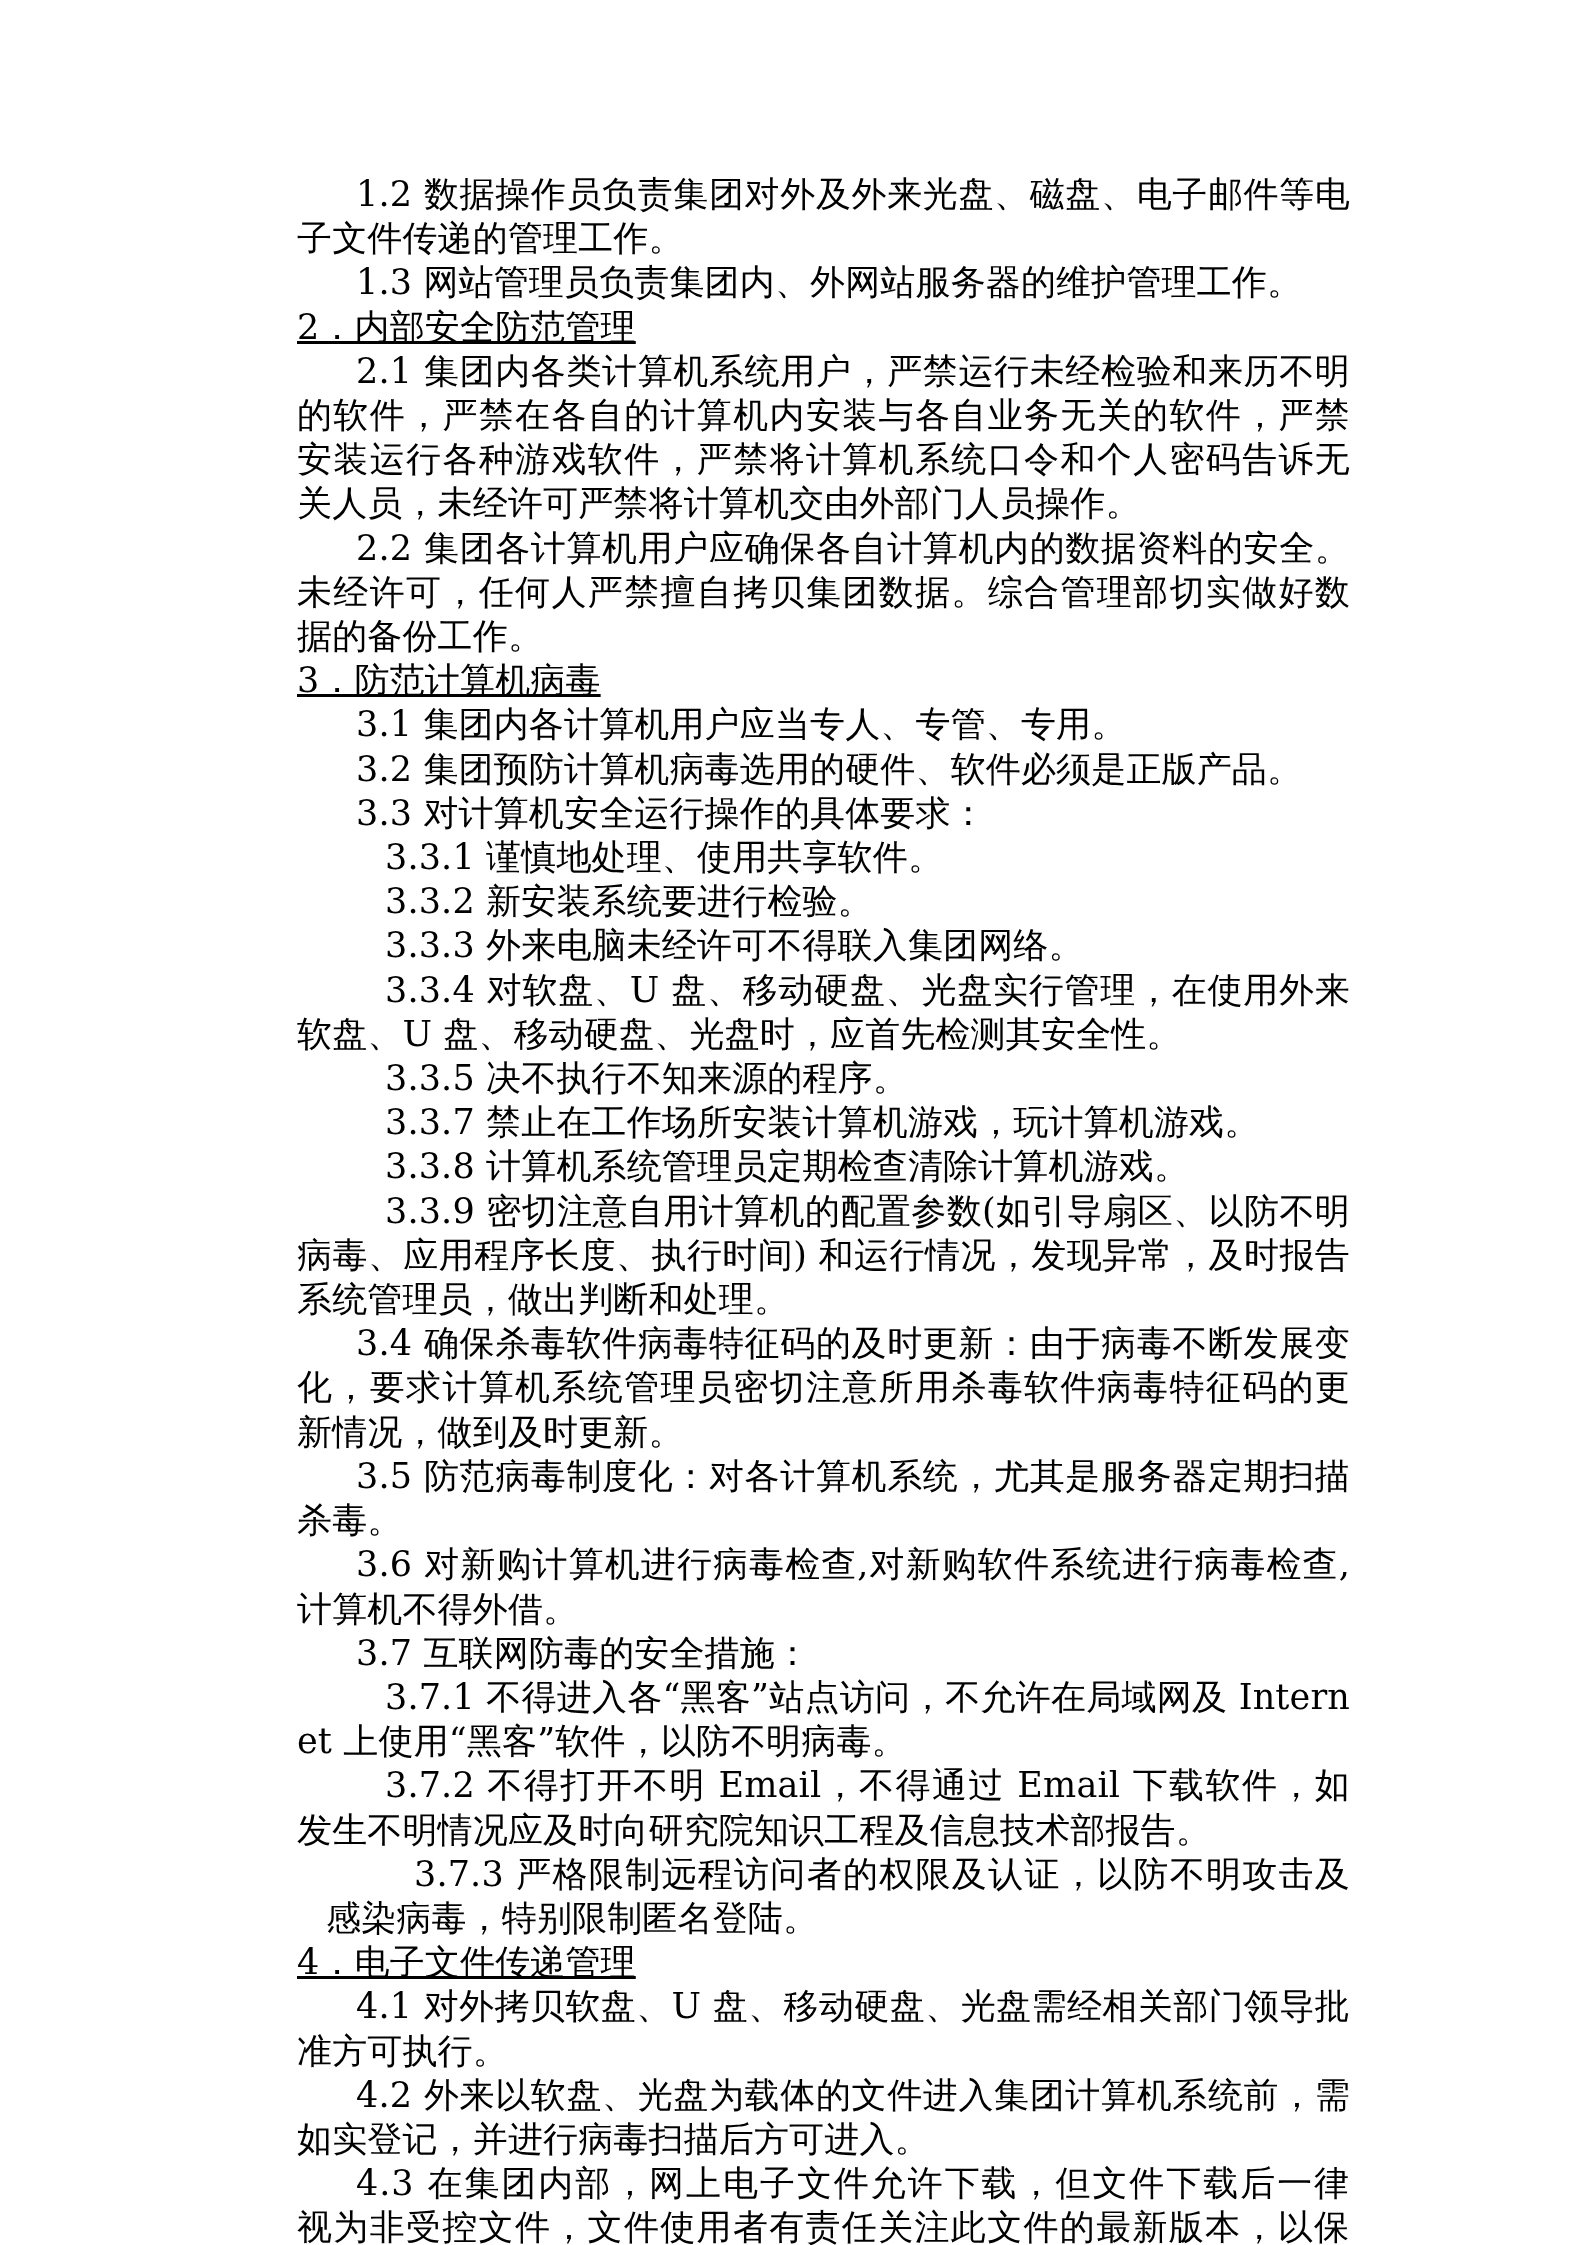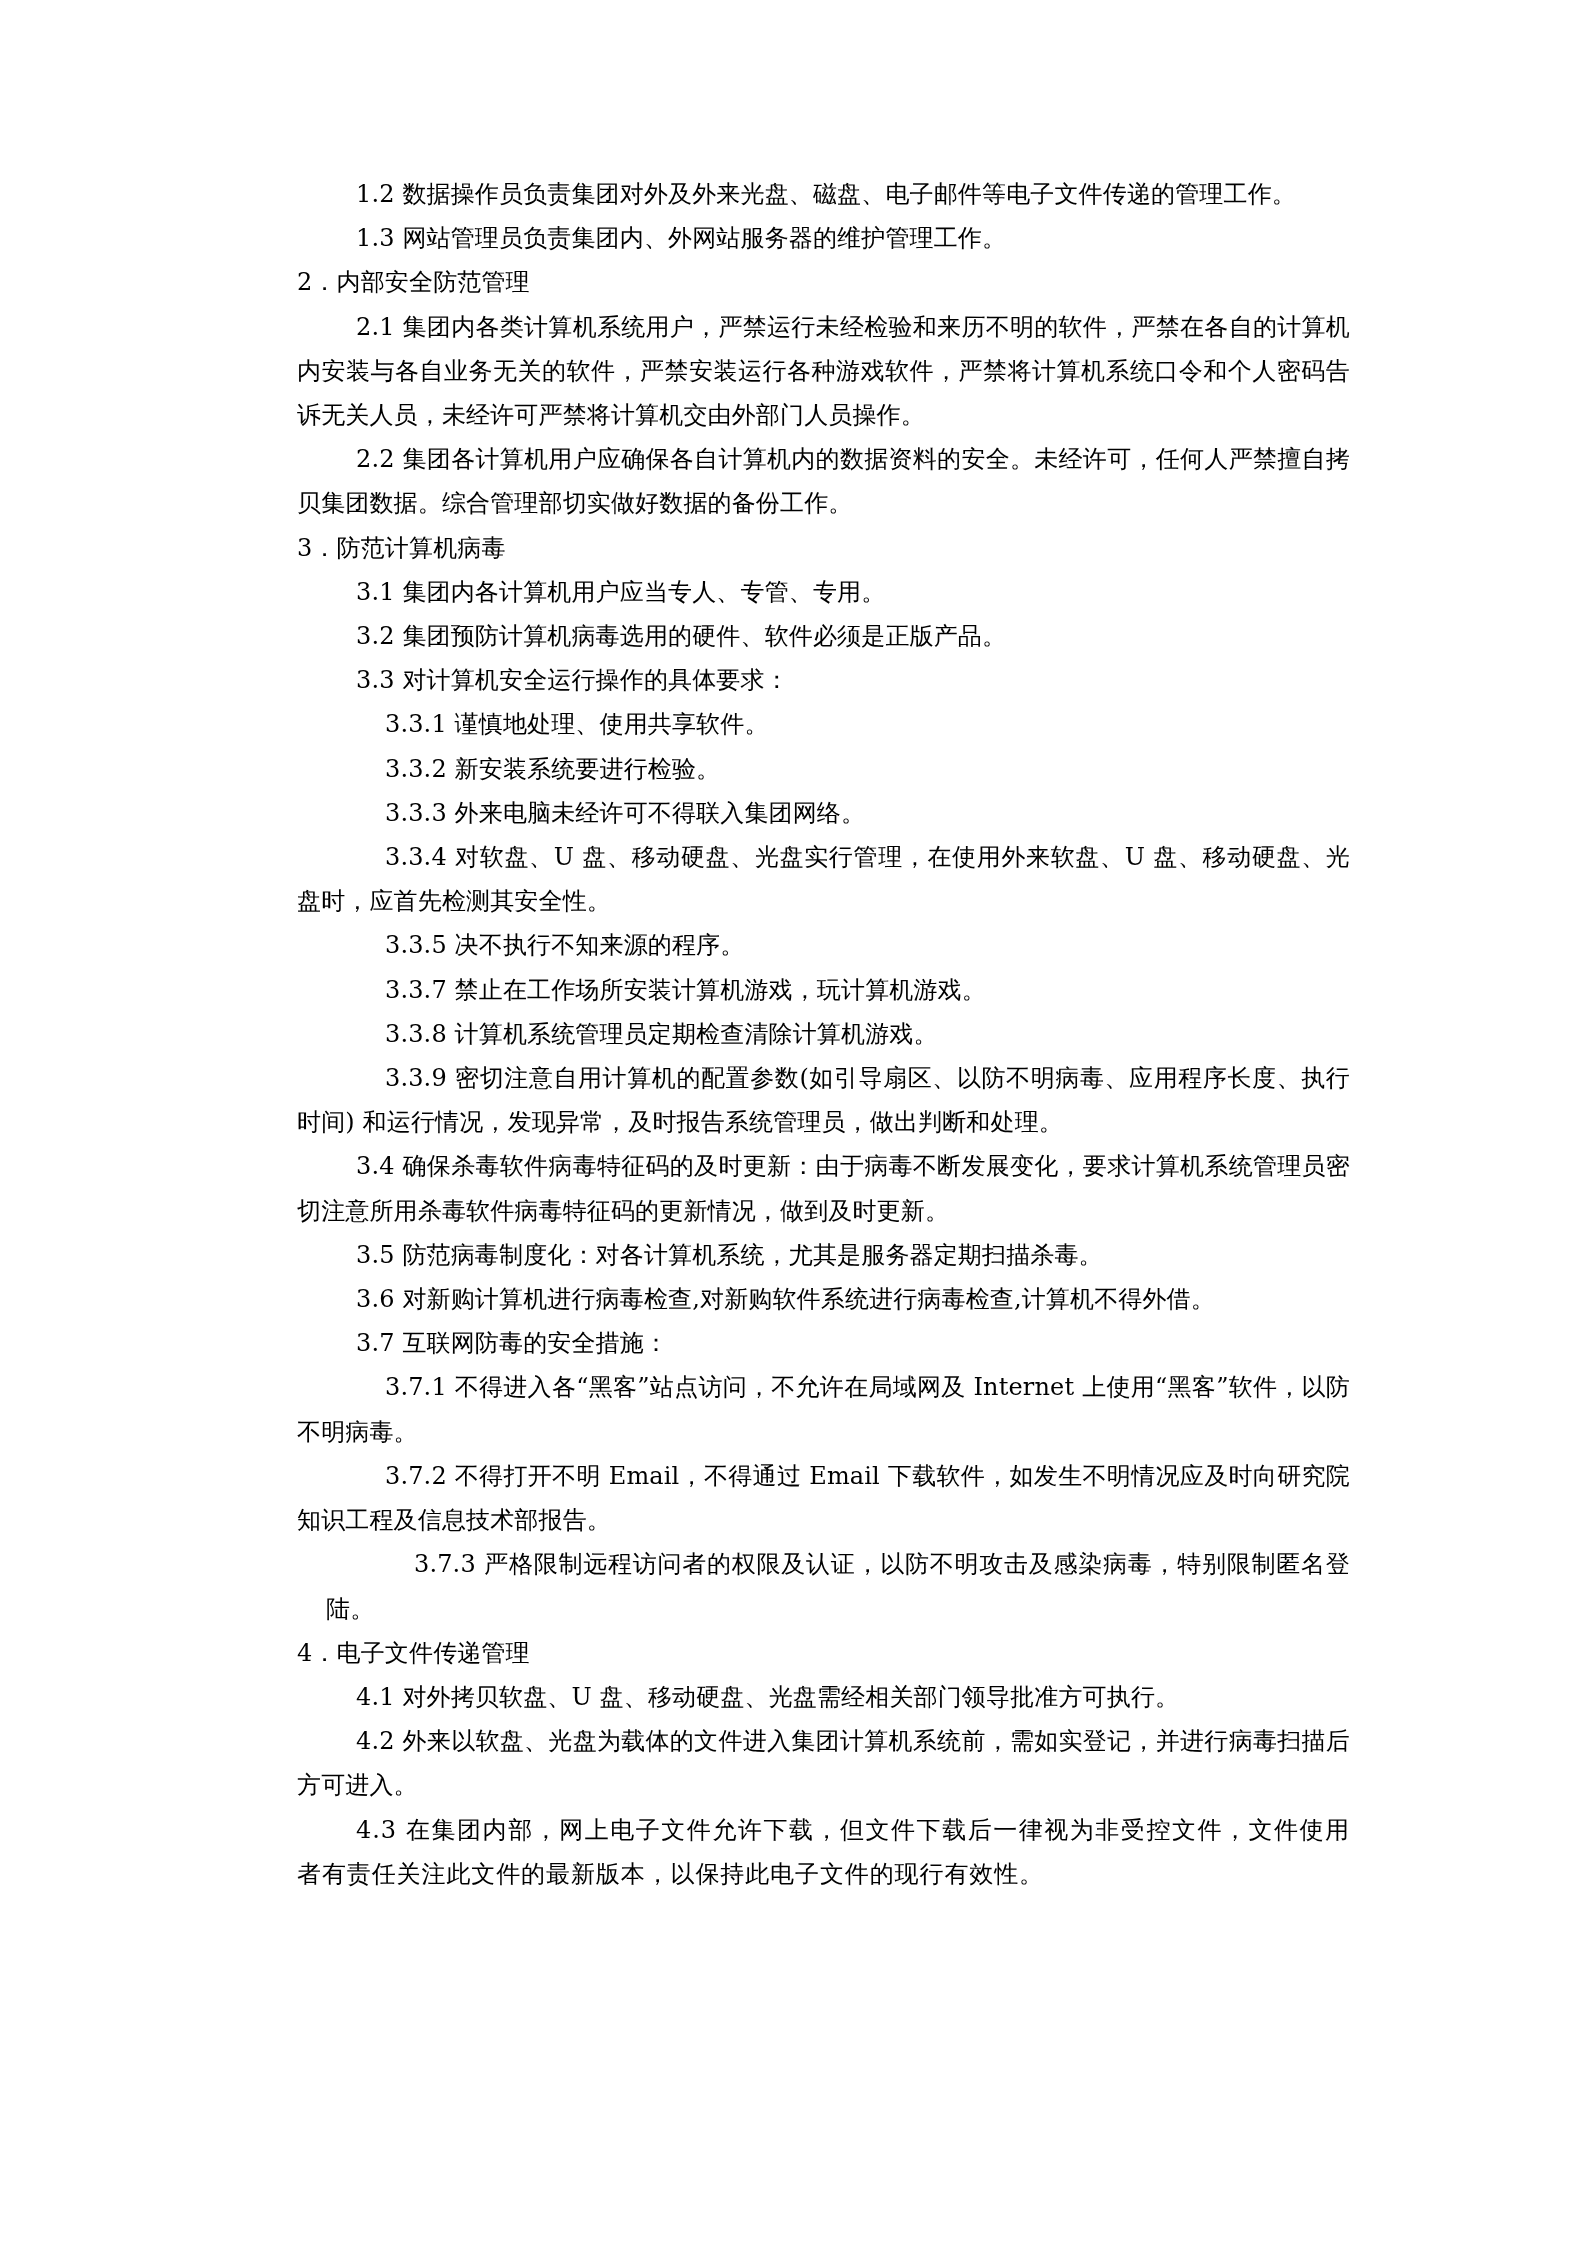--- a/index.html
+++ b/index.html
@@ -21,31 +21,32 @@
     background: #ffffff;
     box-sizing: border-box;
     padding: 172px 237px 0 297px;
   }
   #doc-body {
     width: 1053px;
   }
   p {
     margin: 0;
     padding: 0;
-    font-size: 24px;
+    font-size: 35px;
     line-height: 44.2px;
     text-align: justify;
     text-justify: inter-ideograph;
     letter-spacing: 0.15px;
     word-break: break-all;
     white-space: normal;
   }
   
   p.lvl1 {
     text-indent: 0;
+    text-decoration: underline;
   }
   
   p.lvl2 {
     text-indent: 59px;
   }
   
   p.lvl3 {
     text-indent: 88px;
   }
   

